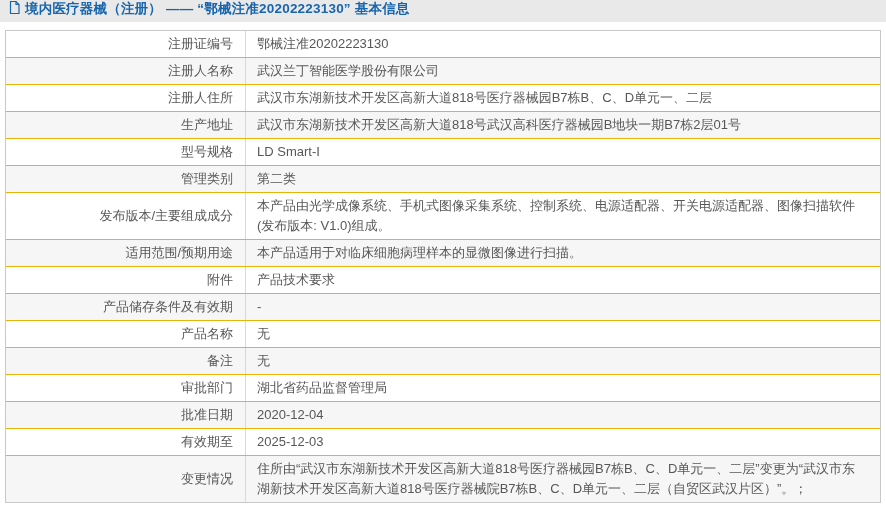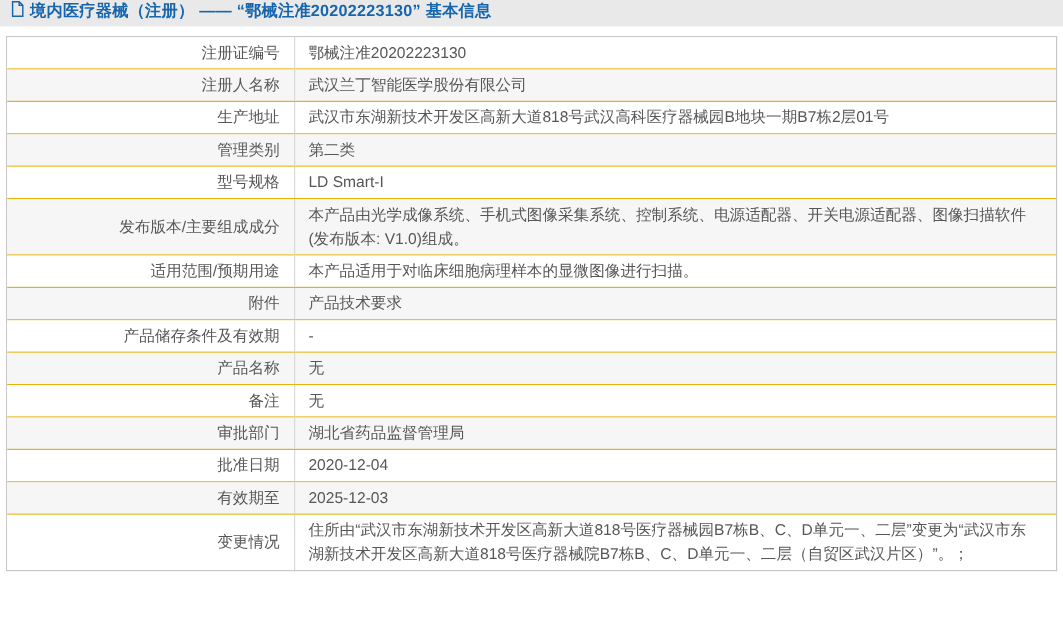--- a/index.html
+++ b/index.html
@@ -66,40 +66,46 @@
       </div>
   </div>
 
   <div class="row">
     <div class="cell-label">注册人名称</div>
     <div class="cell-value">
         <span class="val">武汉兰丁智能医学股份有限公司</span>
       </div>
   </div>
 
+  <div class="row">
+    <div class="cell-label">注册人住所</div>
+    <div class="cell-value">
+        <span class="val">武汉市东湖新技术开发区高新大道818号医疗器械园B7栋B、C、D单元一、二层</span>
+      </div>
+  </div>
 
   <div class="row">
     <div class="cell-label">生产地址</div>
     <div class="cell-value">
         <span class="val">武汉市东湖新技术开发区高新大道818号武汉高科医疗器械园B地块一期B7栋2层01号</span>
       </div>
   </div>
 
 
   <div class="row">
-    <div class="cell-label">管理类别</div>
+    <div class="cell-label">型号规格</div>
     <div class="cell-value">
-        <span class="val">第二类</span>
+        <span class="val">LD Smart-I</span>
       </div>
   </div>
 
   <div class="row">
-    <div class="cell-label">型号规格</div>
+    <div class="cell-label">管理类别</div>
     <div class="cell-value">
-        <span class="val">LD Smart-I</span>
+        <span class="val">第二类</span>
       </div>
   </div>
 
   <div class="row">
     <div class="cell-label">发布版本/主要组成成分</div>
     <div class="cell-value">
         <span class="val">本产品由光学成像系统、手机式图像采集系统、控制系统、电源适配器、开关电源适配器、图像扫描软件(发布版本: V1.0)组成。</span>
       </div>
   </div>
 

